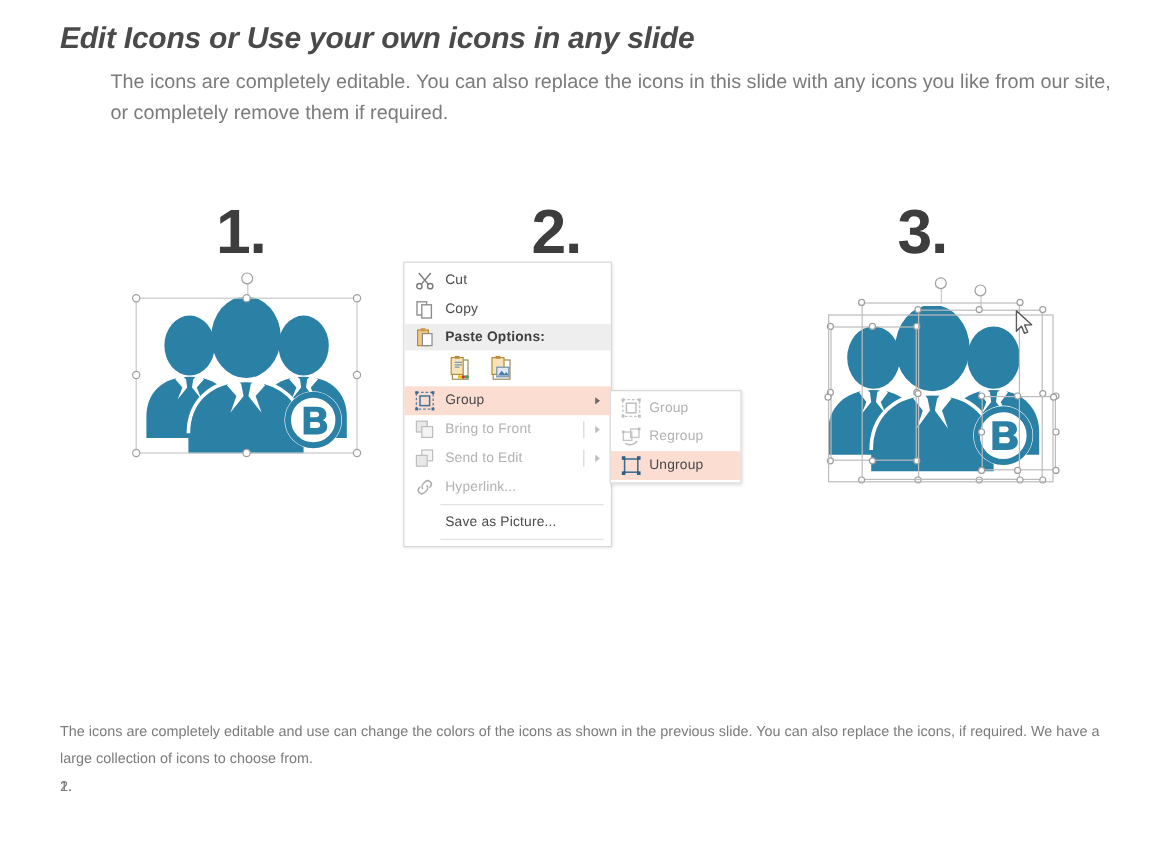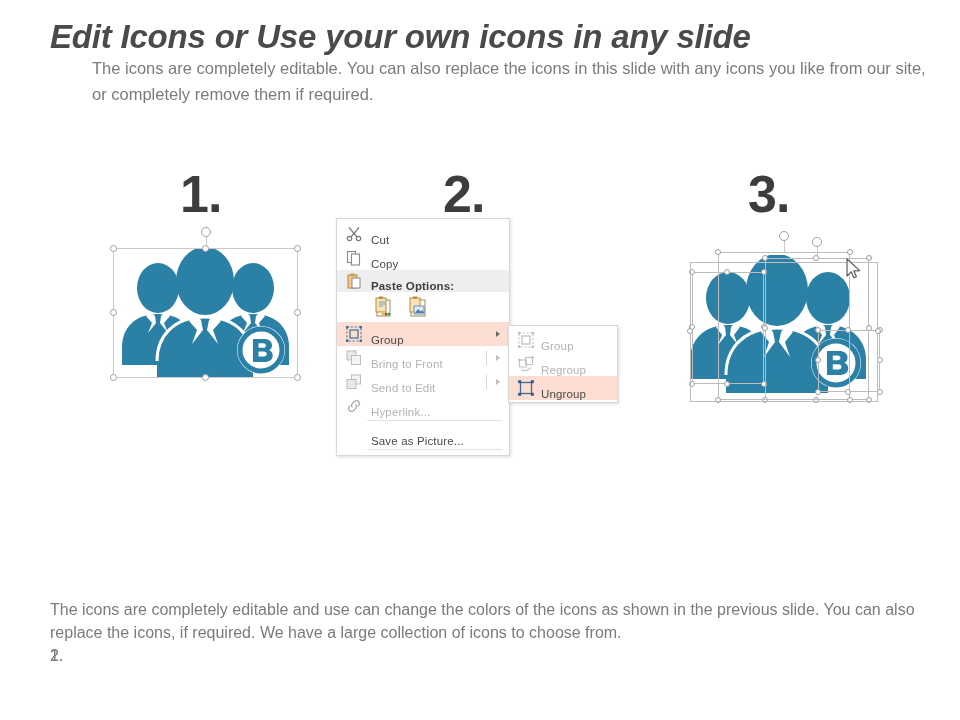--- a/index.html
+++ b/index.html
@@ -10,21 +10,21 @@
     font-family:"Liberation Sans", sans-serif;
     color:#555555;
     overflow:hidden;
     position:relative;
   }
   .slide{position:absolute;inset:0;background:#fff;}
 
   
   .title{
     position:absolute; left:50px; top:18px;
-    font-size:33px; font-style:italic; font-weight:bold;
+    font-size:25px; font-style:italic; font-weight:bold;
     color:#4a4a4a; letter-spacing:-.2px; white-space:nowrap;
   }
   .subtitle{
     position:absolute; left:64px; top:55px; width:840px;
     font-size:16.5px; line-height:26px; color:#7b7b7b;margin-left:28px;
   }
 
   
   .stepnum{
     position:absolute; font-size:52px; font-weight:bold;
@@ -77,21 +77,21 @@
 
   
   .ctxmenu{
     position:absolute; left:336px; top:218px; width:172px;
     background:#ffffff; border:1px solid #d8d8d8;
     box-shadow:1px 1px 3px rgba(0,0,0,.14);
     font-size:11.5px; color:#4a4a4a; z-index:20;
     padding:3px 0 3px 0;
   }
   .mi{
-    position:relative; height:24px; display:flex; align-items:flex-end;
+    position:relative; height:24px; display:flex; align-items:center;
     padding-left:34px; box-sizing:border-box; white-space:nowrap;
   }
   .mi .mlabel{letter-spacing:.15px;}
   .mi.disabled .mlabel{color:#b2b2b2;}
   .mi.hl{background:#fbddd2;}
   .mi.pasteopts{background:#eeeeee;font-weight:bold;color:#3f3f3f;height:22px;}
   .mi .micon{
     position:absolute; left:8px; top:50%; transform:translateY(-50%);
     width:18px; height:18px; display:block;
   }
@@ -124,21 +124,21 @@
   .submenu .mi{padding-left:32px;height:24px;}
 
   
   .cursor{position:absolute;z-index:30;}
   #cursor-main{left:846px; top:258px; width:16px; height:22px;}
   .cursor svg{display:block;}
 
   
   .footer{
     position:absolute; left:50px; top:598px; width:880px;
-    font-size:16px; line-height:23px; color:#7b7b7b;
+    font-size:12px; line-height:23px; color:#7b7b7b;
   }
   .footer p{margin:0;}
   .flist{margin:0;padding:0;list-style:none;}
   .flist li{position:relative;padding-left:34px;line-height:23px;}
   .flist li .num{position:absolute;left:0;top:0;width:22px;}
 </style>
 </head>
 <body>
 
 <div class="slide">

